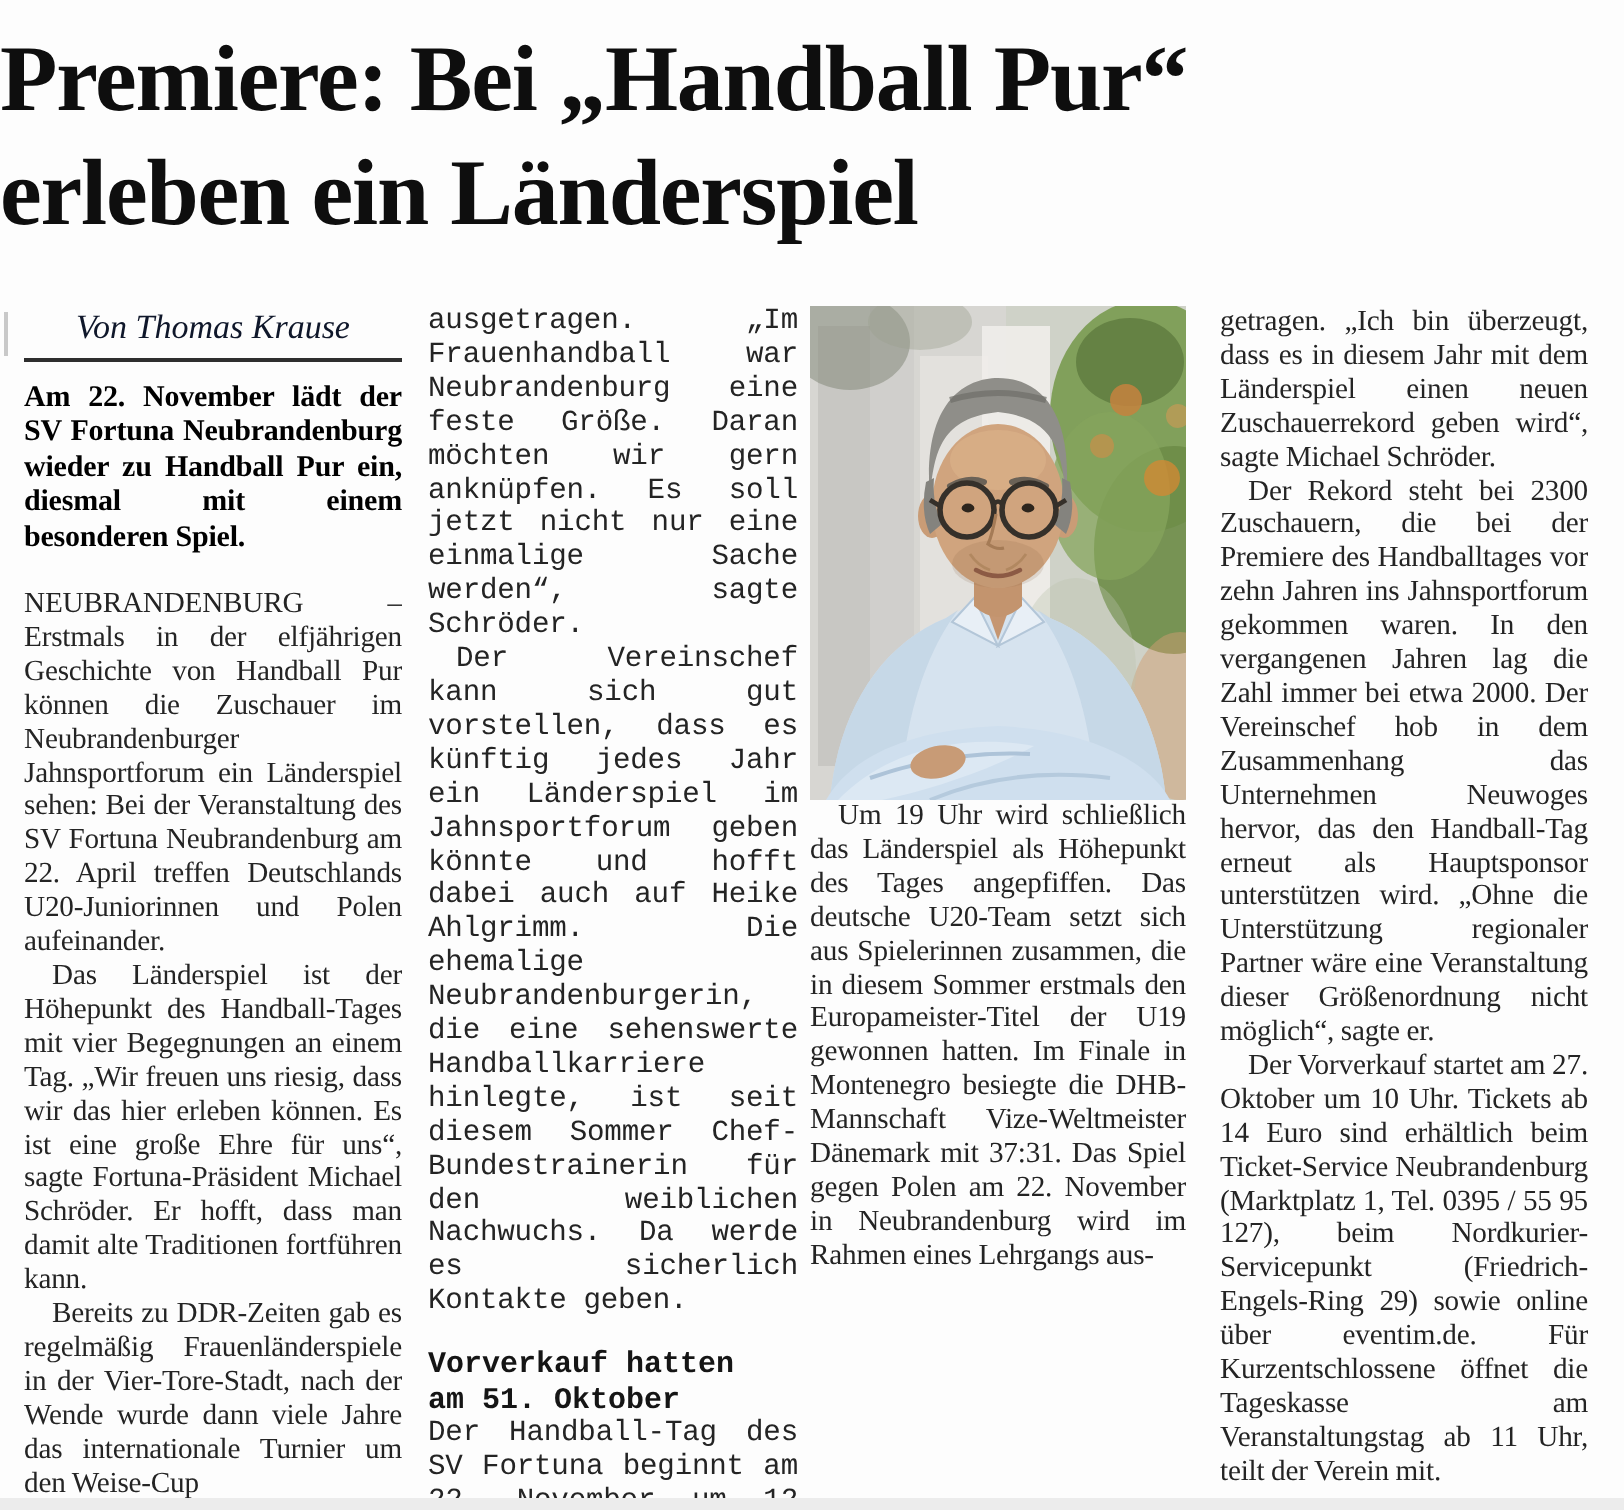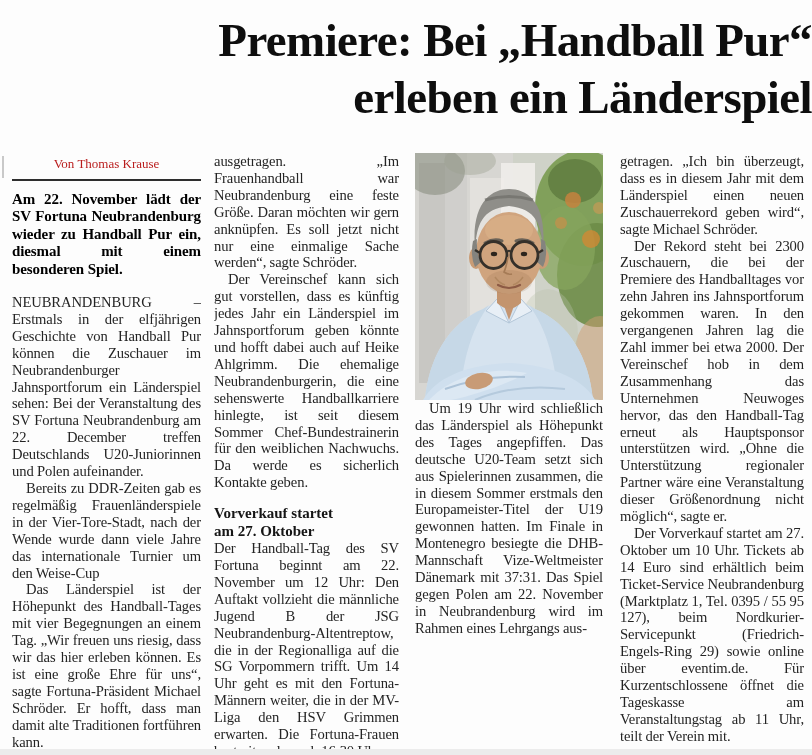--- a/index.html
+++ b/index.html
@@ -1,31 +1,31 @@
 <!DOCTYPE html>
 <html lang="de"><head>
 <meta charset="utf-8">
 <style>
   html,body{margin:0;padding:0;background:#ffffff;}
   .page{
     position:relative;width:812px;height:755px;background:#fdfdfd;overflow:hidden;
     font-family:"Liberation Serif","DejaVu Serif",serif;color:#242424;
   }
   .headline{
-    position:absolute;top:12px;left:0;width:812px;margin:0;text-align:right;
+    position:absolute;top:12px;left:0;width:812px;margin:0;text-align:left;
     font-weight:700;font-size:47px;line-height:57px;color:#0e0e0e;letter-spacing:-0.6px;
   }
   .hl{display:block;}
   .columns{position:absolute;top:153px;left:12px;height:600px;display:flex;}
   .col{overflow:hidden;height:600px;}
   .col1{width:189px;margin-right:13px;}
-  .col2{width:185px;margin-right:16px;}
+  .col2{width:185px;margin-right:6px;font-family:Liberation Mono, monospace;}
   .col3{width:188px;margin-right:17px;}
   .col4{width:184px;}
-  .byline{text-align:center;font-size:13px;line-height:16px;padding-top:3px;color:#b91c1c;}
+  .byline{text-align:center;font-style:italic;font-size:17px;line-height:16px;padding-top:3px;color:#0f172a;}
   .rule{border-top:2px solid #2e2e2e;margin:7px 0 10px 0;}
   .lead{
     margin:0 0 16px 0;font-weight:700;font-size:15px;line-height:17.4px;
     text-align:justify;color:#000000;letter-spacing:-0.1px;
   }
   .para{
     margin:0;font-size:14.6px;line-height:16.9px;text-align:justify;letter-spacing:-0.1px;
     hyphens:auto;-webkit-hyphens:auto;word-spacing:-0.2px;
   }
   .indent{text-indent:14px;}
@@ -53,31 +53,31 @@
     <span class="hl">Premiere: Bei „Handball Pur“</span>
     <span class="hl">erleben ein Länderspiel</span>
   </h1>
 
   <div class="columns">
 
     <div class="col col1">
       <div class="byline">Von Thomas Krause</div>
       <div class="rule"></div>
       <p class="lead">Am 22. November lädt der SV Fortuna Neubrandenburg wieder zu Handball Pur ein, diesmal mit einem besonderen Spiel.</p>
-      <p class="para">NEUBRANDENBURG – Erstmals in der elfjährigen Geschichte von Handball Pur können die Zuschauer im Neubrandenburger Jahnsportforum ein Länderspiel sehen: Bei der Veranstaltung des SV Fortuna Neubrandenburg am 22. December treffen Deutschlands U20-Juniorinnen und Polen aufeinander.</p>
+      <p class="para">NEUBRANDENBURG – Erstmals in der elfjährigen Geschichte von Handball Pur können die Zuschauer im Neubrandenburger Jahnsportforum ein Länderspiel sehen: Bei der Veranstaltung des SV Fortuna Neubrandenburg am 22. April treffen Deutschlands U20-Juniorinnen und Polen aufeinander.</p>
+      <p class="para indent">Das Länderspiel ist der Höhepunkt des Handball-Tages mit vier Begegnungen an einem Tag. „Wir freuen uns riesig, dass wir das hier erleben können. Es ist eine große Ehre für uns“, sagte Fortuna-Präsident Michael Schröder. Er hofft, dass man damit alte Traditionen fortführen kann.</p>
       <p class="para indent">Bereits zu DDR-Zeiten gab es regelmäßig Frauenländerspiele in der Vier-Tore-Stadt, nach der Wende wurde dann viele Jahre das internationale Turnier um den Weise-Cup</p>
-      <p class="para indent">Das Länderspiel ist der Höhepunkt des Handball-Tages mit vier Begegnungen an einem Tag. „Wir freuen uns riesig, dass wir das hier erleben können. Es ist eine große Ehre für uns“, sagte Fortuna-Präsident Michael Schröder. Er hofft, dass man damit alte Traditionen fortführen kann.</p>
     </div>
 
     <div class="col col2">
       <p class="para">ausgetragen. „Im Frauenhandball war Neubrandenburg eine feste Größe. Daran möchten wir gern anknüpfen. Es soll jetzt nicht nur eine einmalige Sache werden“, sagte Schröder.</p>
       <p class="para indent">Der Vereinschef kann sich gut vorstellen, dass es künftig jedes Jahr ein Länderspiel im Jahnsportforum geben könnte und hofft dabei auch auf Heike Ahlgrimm. Die ehemalige Neubrandenburgerin, die eine sehenswerte Handballkarriere hinlegte, ist seit diesem Sommer Chef-Bundestrainerin für den weiblichen Nachwuchs. Da werde es sicherlich Kontakte geben.</p>
       <h3 class="subhead">
-        <span class="shl">Vorverkauf startet</span>
-        <span class="shl">am 27. Oktober</span>
+        <span class="shl">Vorverkauf hatten</span>
+        <span class="shl">am 51. Oktober</span>
       </h3>
       <p class="para">Der Handball-Tag des SV Fortuna beginnt am 22. November um 12 Uhr: Den Auftakt vollzieht die männliche Jugend B der JSG Neubrandenburg-Altentreptow, die in der Regionalliga auf die SG Vorpommern trifft. Um 14 Uhr geht es mit den Fortuna-Männern weiter, die in der MV-Liga den HSV Grimmen erwarten. Die Fortuna-Frauen bestreiten dann ab 16:30 Uhr</p>
     </div>
 
     <div class="col col3">
       <figure class="photo-figure">
         <div class="photo">
           <svg width="188" height="247" viewBox="0 0 188 247" xmlns="http://www.w3.org/2000/svg">
 
             <rect width="188" height="247" fill="#cfd2c8"></rect>

